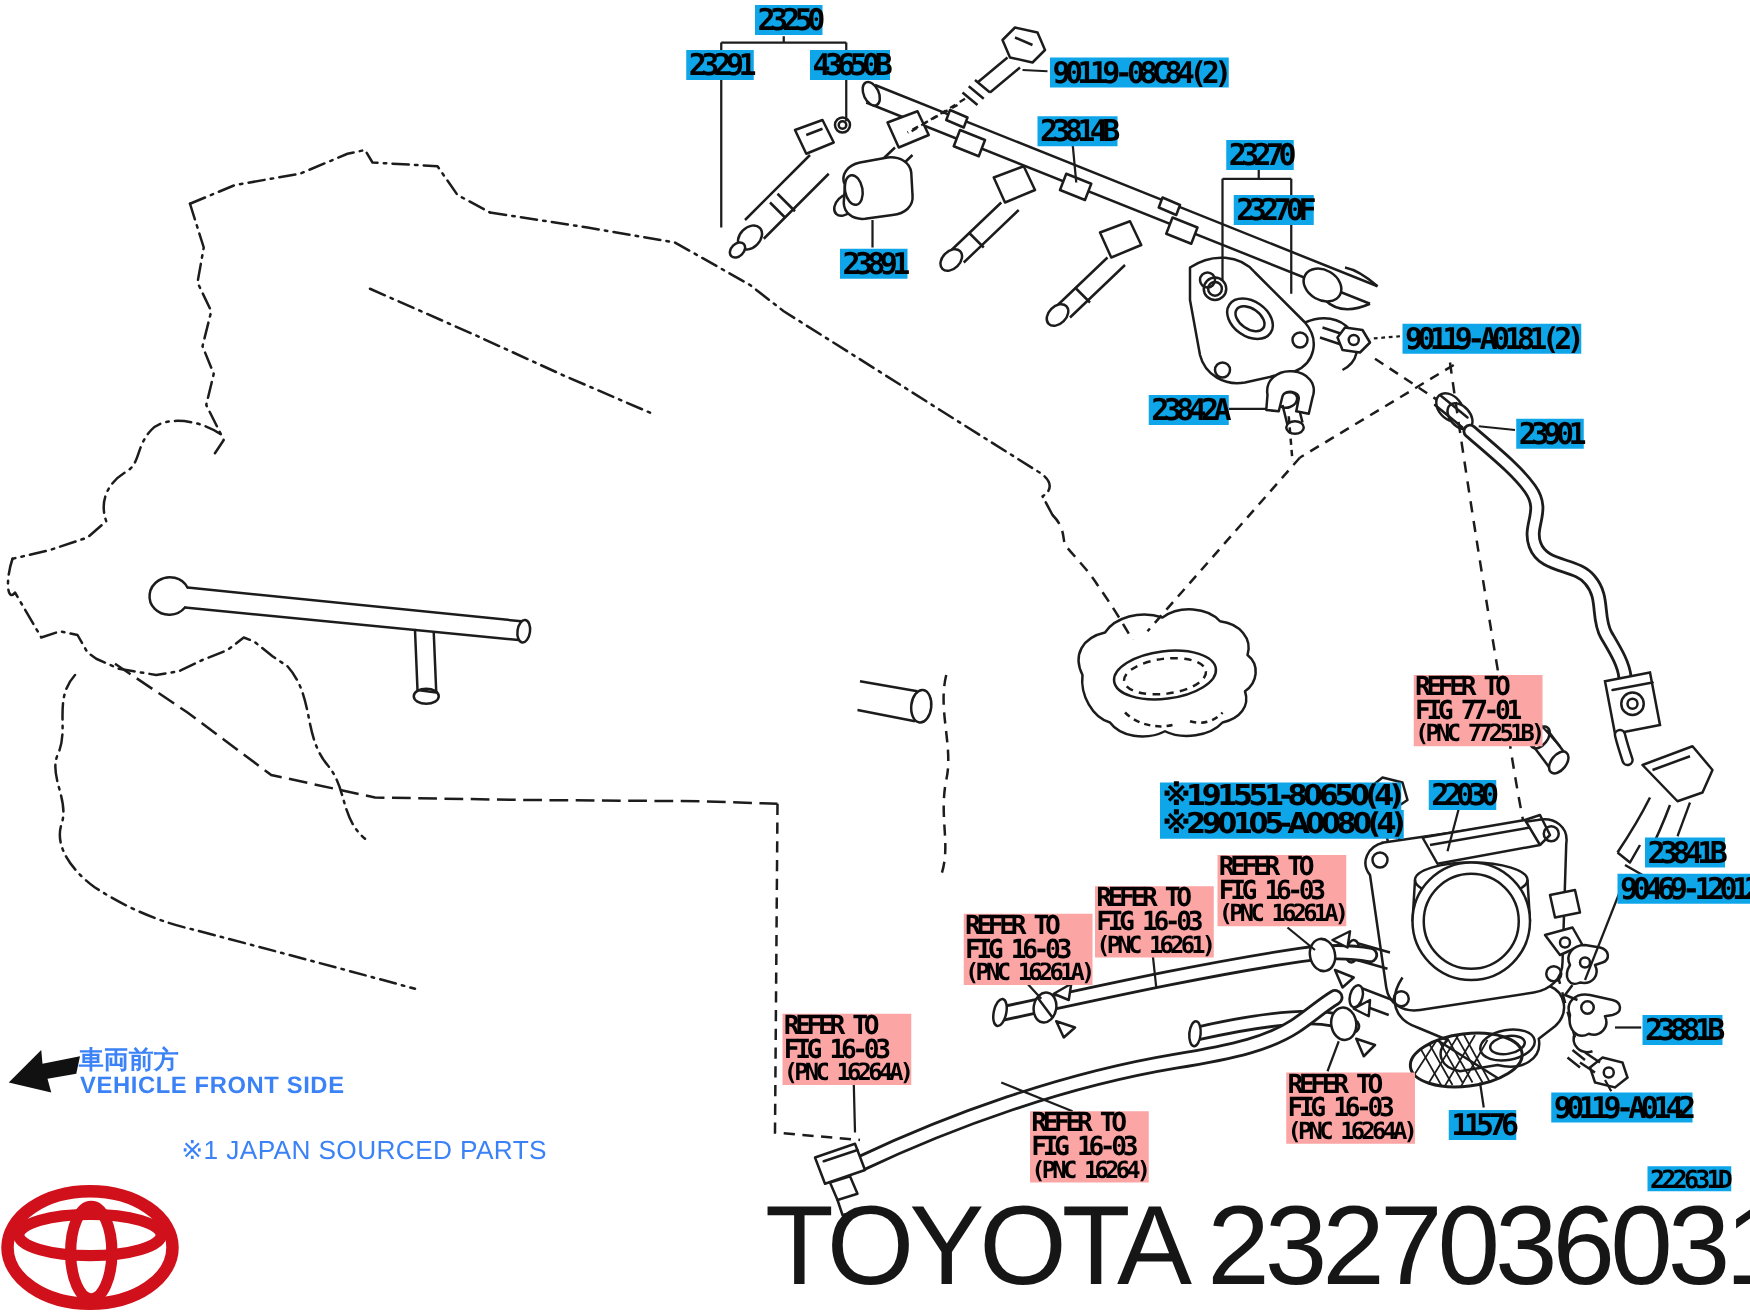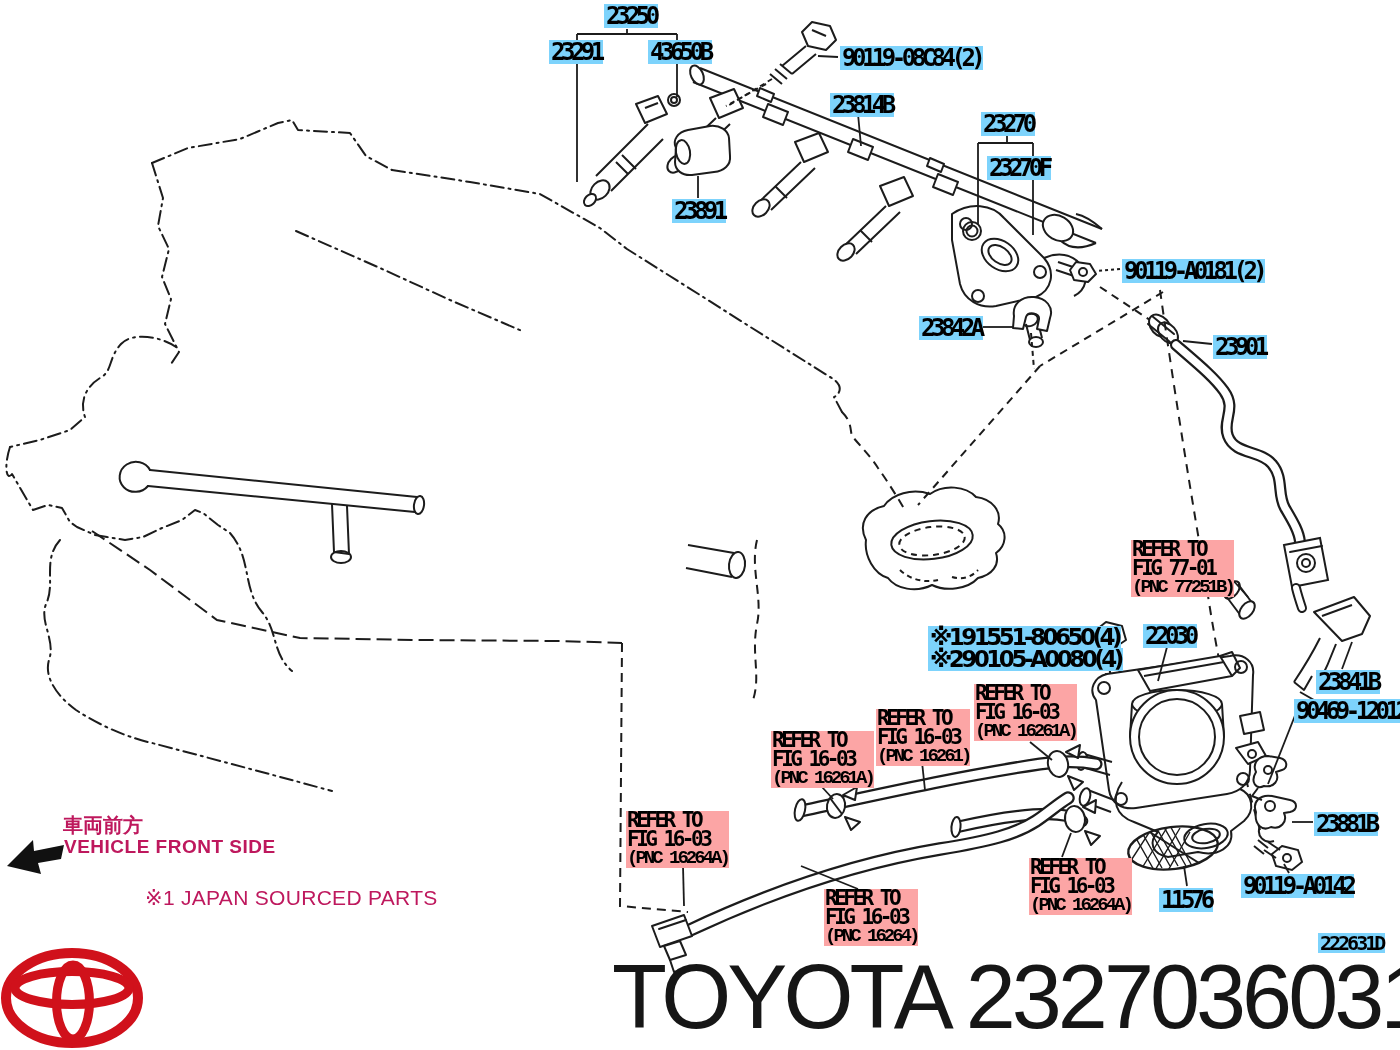--- a/index.html
+++ b/index.html
@@ -1,28 +1,28 @@
 <!DOCTYPE html>
 <html><head>
 <meta charset="utf-8">
 <style>
   html,body{margin:0;padding:0;background:#fff;}
   .canvas{position:relative;width:1400px;height:1050px;background:#ffffff;overflow:hidden;
           font-family:"DejaVu Sans Mono",monospace;}
   svg{position:absolute;left:0;top:0;}
   .lbl{position:absolute;font-family:"DejaVu Sans Mono",monospace;font-weight:bold;
-       font-size:24px;letter-spacing:-4.5px;color:#000;white-space:nowrap;background:#7dd3fc;
+       font-size:24px;letter-spacing:-4.5px;color:#000;white-space:nowrap;background:#0ea5e9;
        line-height:1.0;padding:0 2px;}
   .lbl.star{font-family:"DejaVu Sans","Liberation Sans",sans-serif;font-size:23px;letter-spacing:-3.5px;}
   .lbl.small{font-size:20px;letter-spacing:-3px;}
   .refer{position:absolute;font-family:"DejaVu Sans Mono",monospace;font-weight:bold;color:#000;
          white-space:nowrap;line-height:19px;font-size:21px;letter-spacing:-3.5px;background:#fca5a5;padding:0 1px;}
-  .refer .pnc{font-size:19px;letter-spacing:-3px;font-family:Liberation Mono, monospace;}
+  .refer .pnc{font-size:19px;letter-spacing:-3px;}
   .note{position:absolute;font-family:"Liberation Sans","DejaVu Sans",sans-serif;font-weight:600;
-        color:#be185d;white-space:nowrap;}
+        color:#3b82f6;white-space:nowrap;margin-top:22px;}
   .bigtitle{position:absolute;left:612px;top:946px;font-family:"Liberation Sans","DejaVu Sans",sans-serif;
         font-weight:400;font-size:90px;letter-spacing:-4px;color:#161616;white-space:nowrap;}
 </style>
 </head>
 <body>
 
 <div class="canvas">
 
 <svg width="1400" height="1050" viewBox="0 0 1400 1050">
   <defs>

